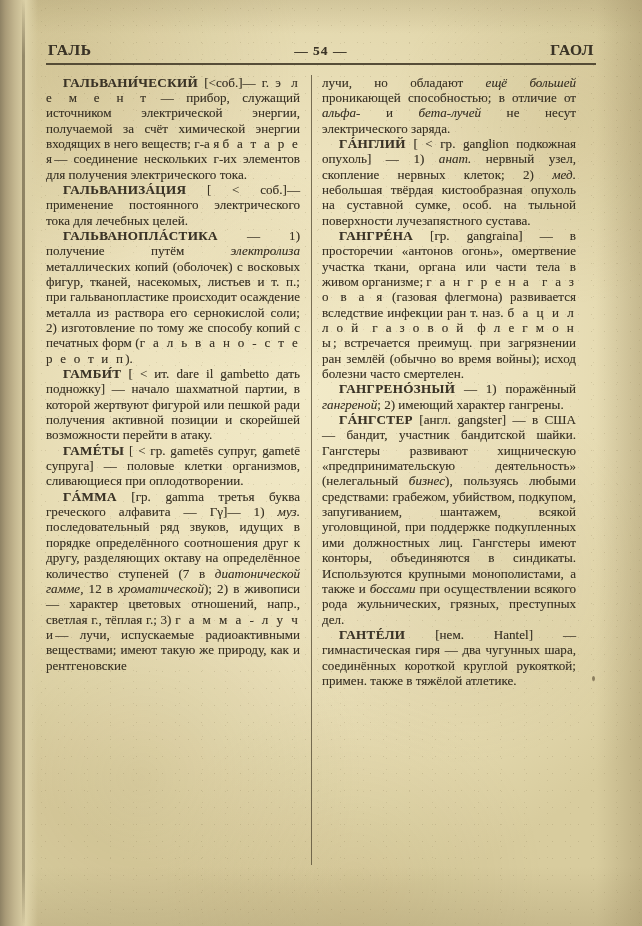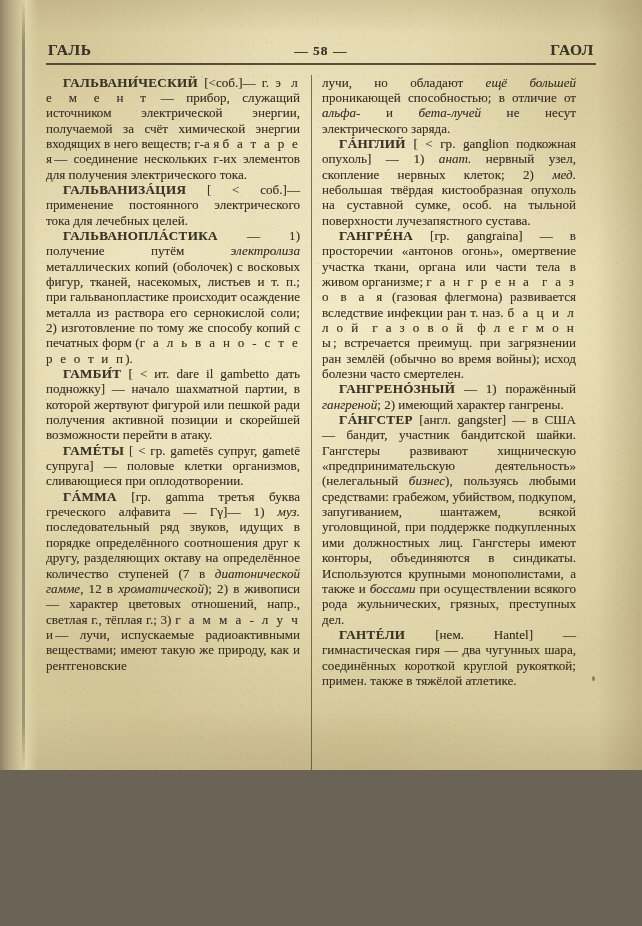--- a/index.html
+++ b/index.html
@@ -9,21 +9,21 @@
     background: #6b6456;
   }
   body {
     font-family: "Liberation Serif", "DejaVu Serif", serif;
   }
 
   
   .page {
     position: relative;
     width: 642px;
-    height: 770px;
+    height: 926px;
     overflow: hidden;
     background: #ece3c0;
     background-image:
       radial-gradient(ellipse 70% 55% at 48% 42%, #f2eac8 0%, #ece2bd 46%, #e2d7ac 78%, #d8cc9e 100%);
   }
 
   
   .grain {
     position: absolute;
     inset: 0;
@@ -181,21 +181,21 @@
   <div class="gutter"></div>
   <div class="gutter-line"></div>
 
   <div class="stray" style="left:592px; top:676px; width:3px; height:5px; opacity:.75;"></div>
   <div class="stray" style="left:160px; top:434px; width:2px; height:2px; opacity:.6;"></div>
 
   <div class="sheet">
 
     <div class="runhead">
       <span>ГАЛЬ</span>
-      <span class="folio">— 58 —</span>
+      <span class="folio">— 54 —</span>
       <span>ГАОЛ</span>
     </div>
     <div class="rule"></div>
 
     <div class="cols">
 
       <div class="col left">
 
 
         <p class="entry"><span class="hw">ГАЛЬВАНИ́ЧЕСКИЙ</span> [&lt;соб.]— г. <span class="sp">э л е м е н т</span> — прибор, служащий источником электрической энергии, получаемой за счёт химической энергии входящих в него веществ; г-а я <span class="sp">б а т а р е я</span>— соединение нескольких г-их элементов для получения электрического тока.</p>

